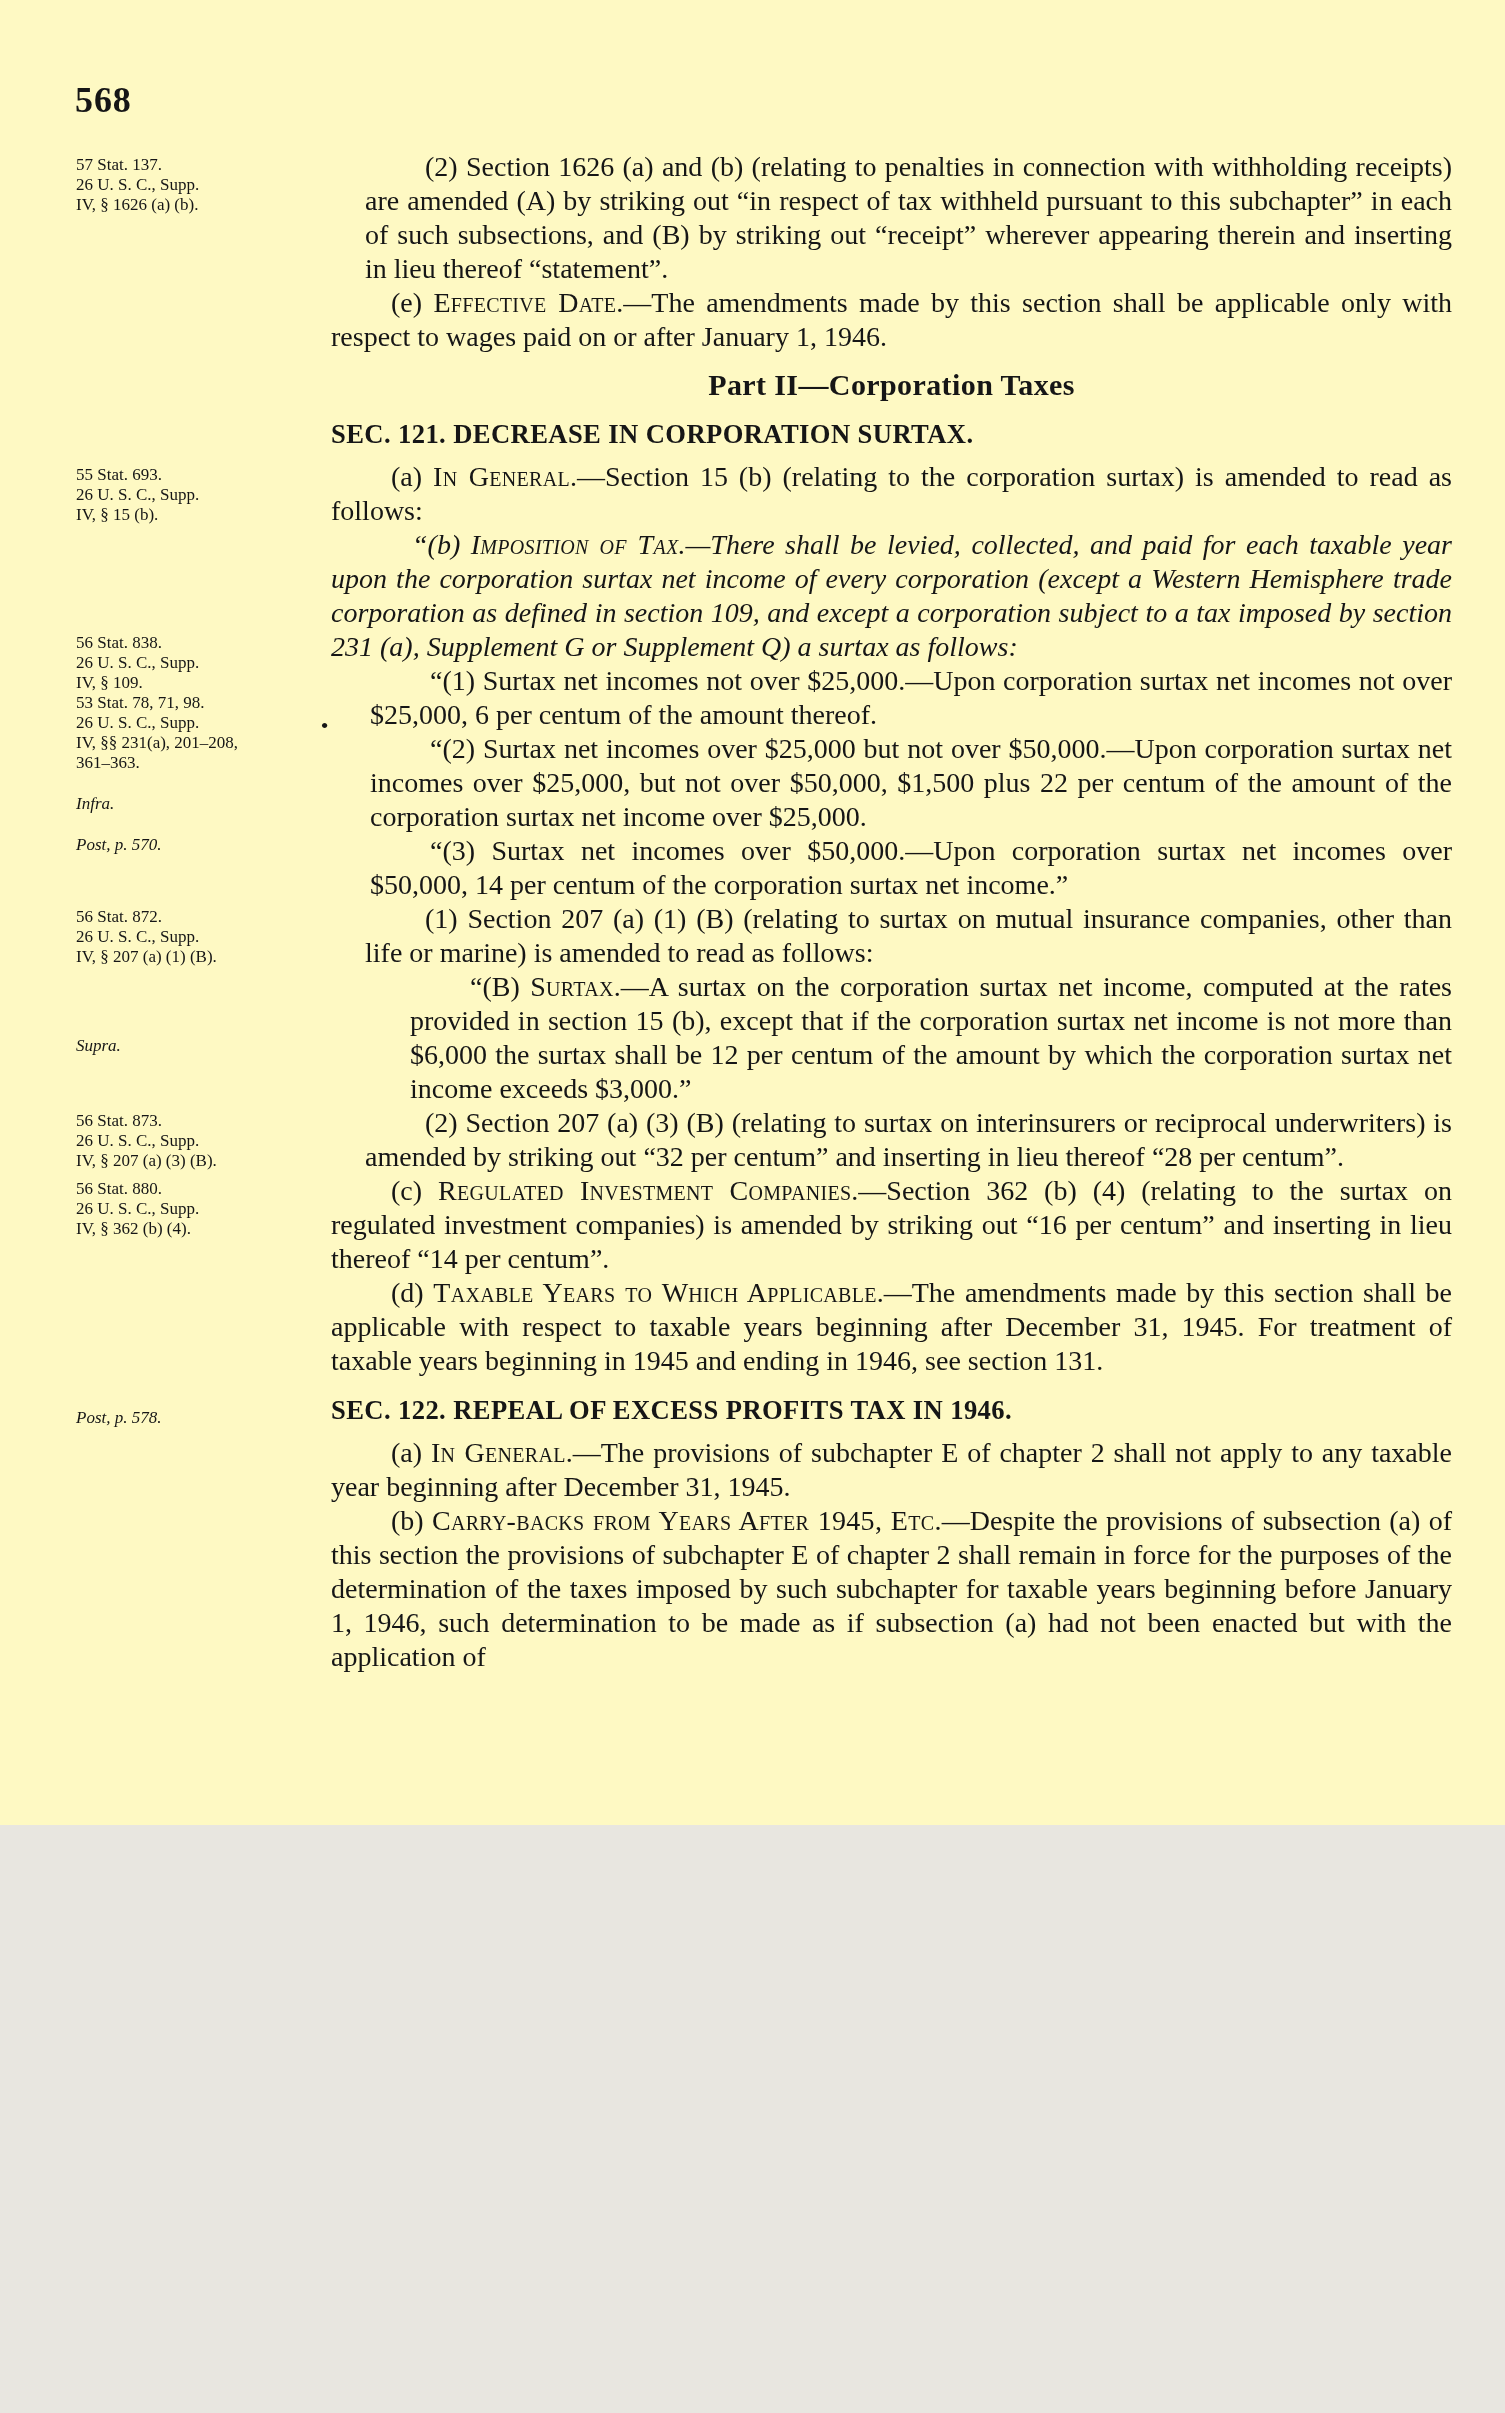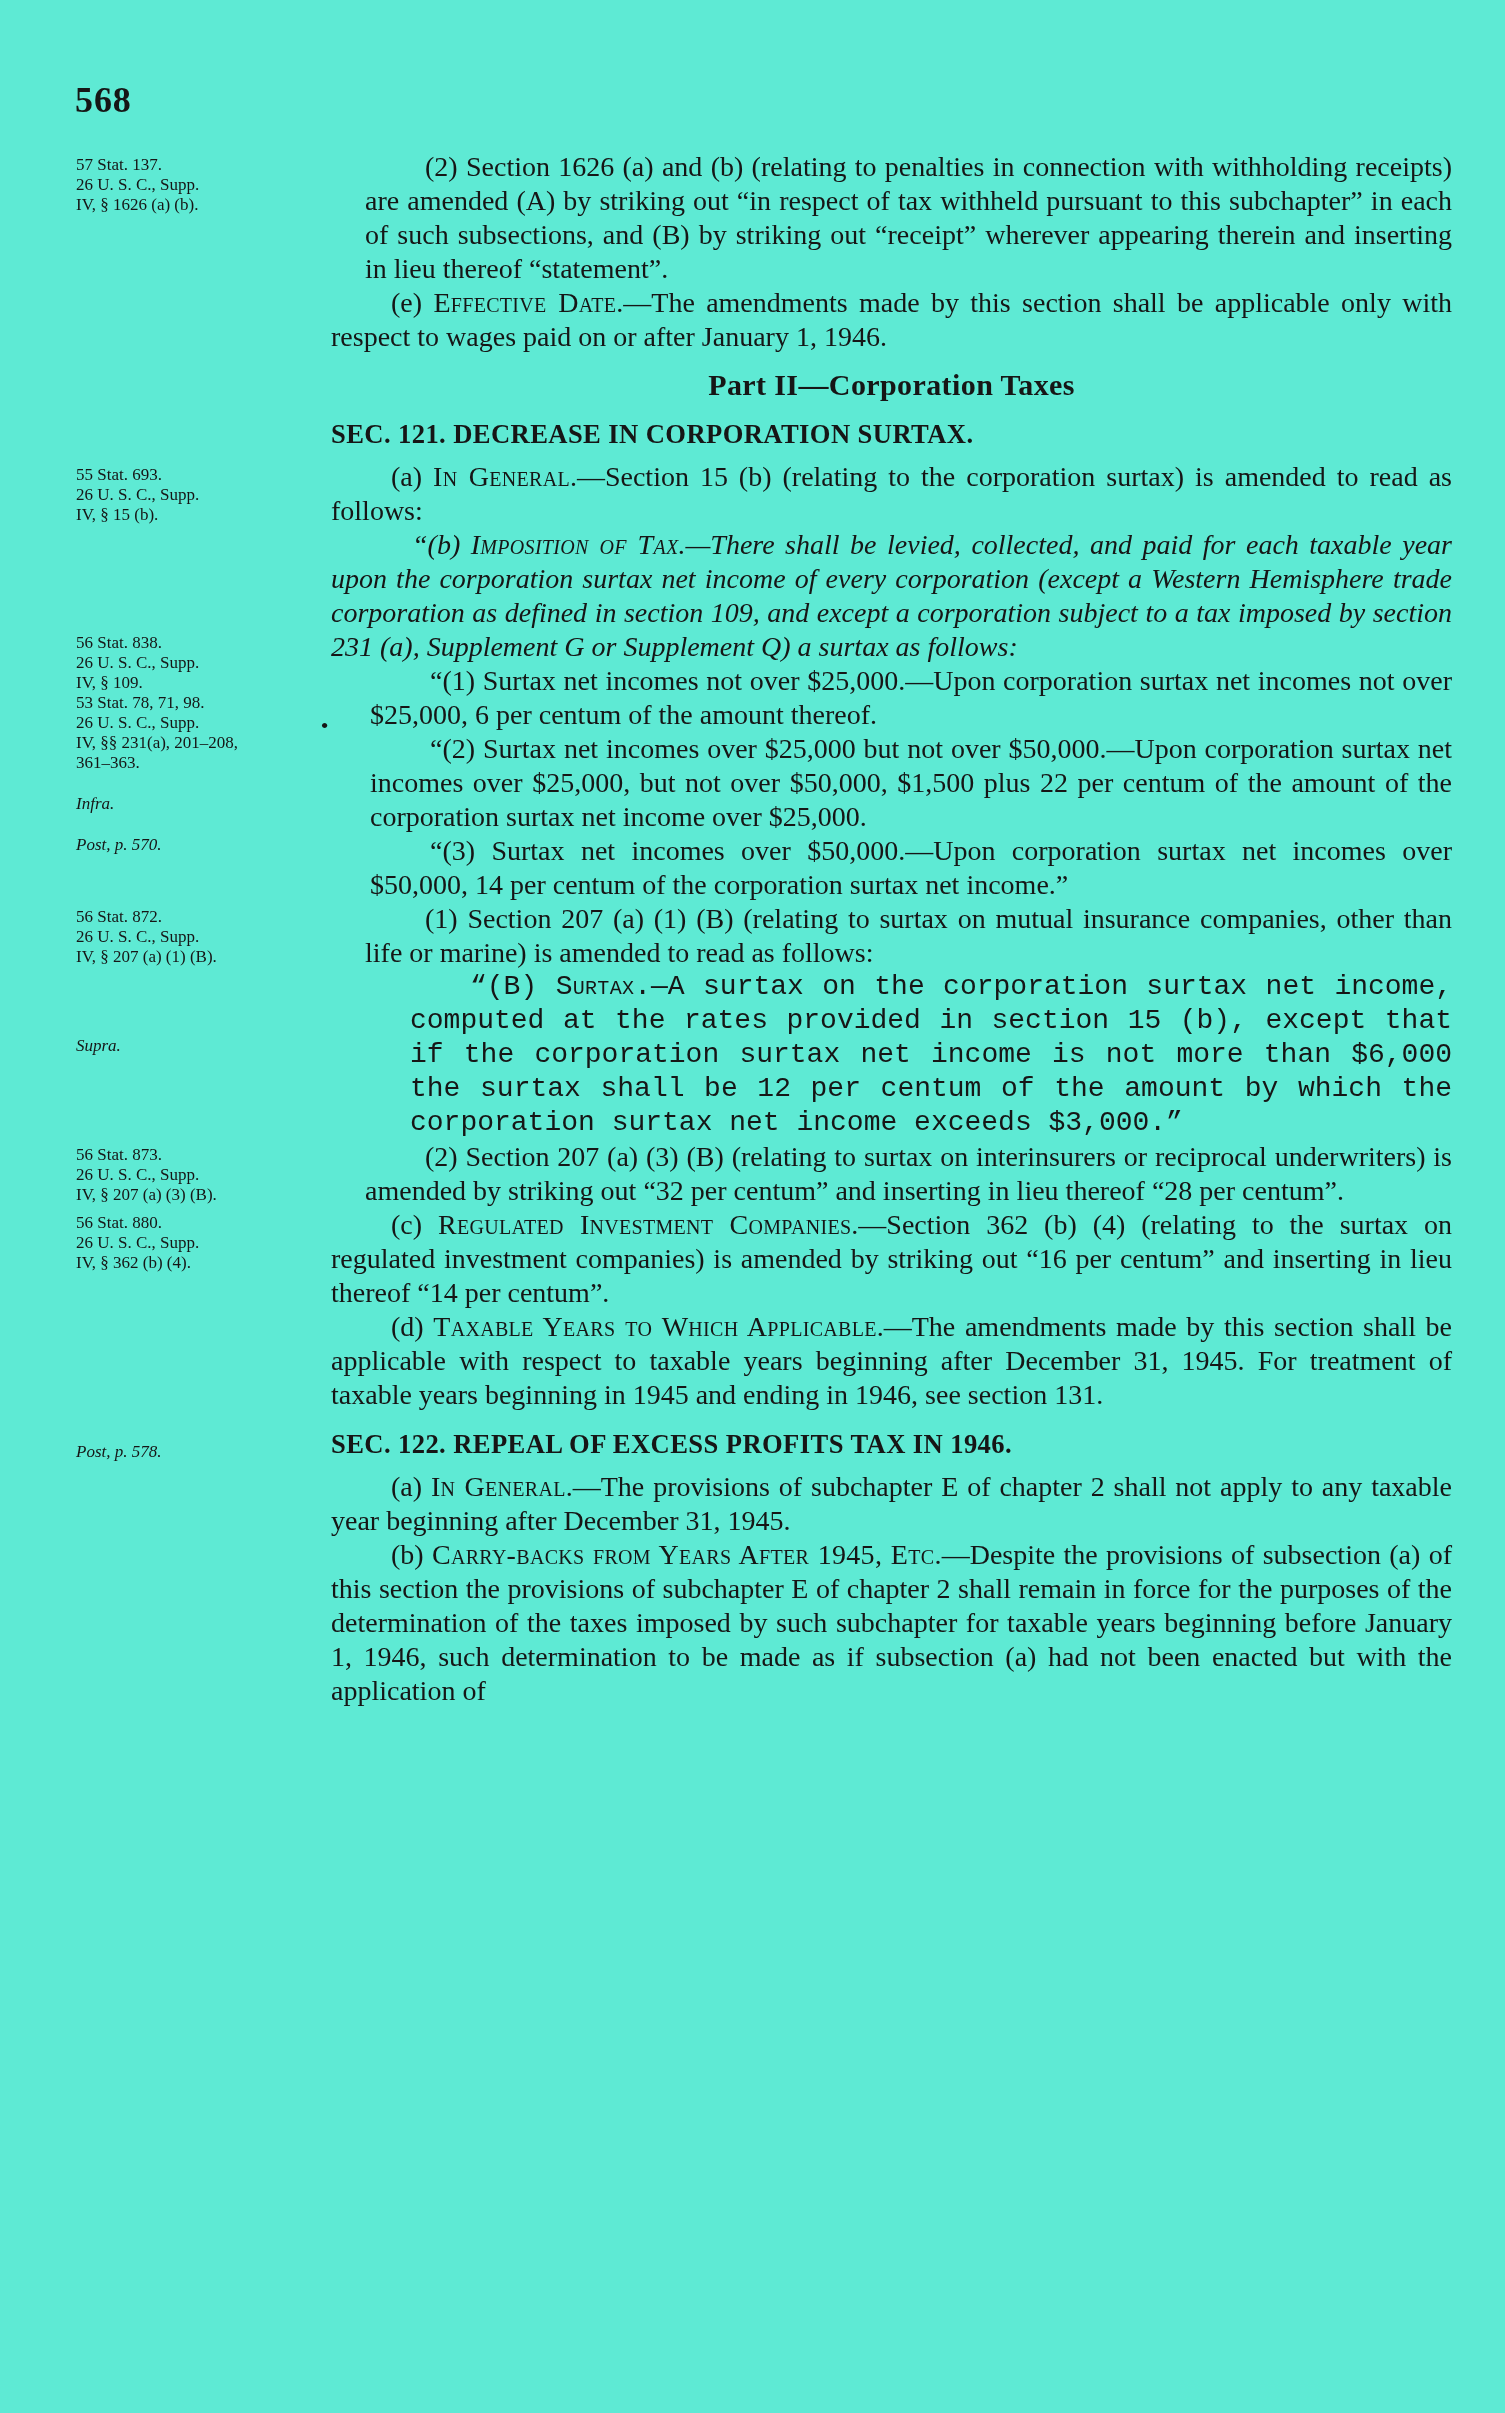--- a/index.html
+++ b/index.html
@@ -1,21 +1,21 @@
 <!DOCTYPE html>
 <html style="font-size:13.7px"><head>
 <meta charset="utf-8">
 <style>
   * { margin:0; padding:0; box-sizing:border-box; }
   html,body { background:#e8e6e0; }
   .page {
     position:relative;
-    width:1505px; height:2413px;
+    width:1505px; height:1825px;
     margin:0 auto;
-    background:#5eead4;
+    background:#fef9c3;
     color:#161616;
     font-family:"Liberation Serif", serif;
     padding:79px 53px 34px 75px;
     overflow:hidden;
   }
   
   .header { display:grid; grid-template-columns:256px 1fr; align-items:baseline; margin-bottom:29px; }
   .pagenum { font-size:36px; font-weight:bold; letter-spacing:0.9px; }
   .hbody { position:relative; text-align:center; }
   .htitle { font-size:26.6px; font-weight:bold; letter-spacing:1.7px; }
@@ -28,21 +28,21 @@
   .nd1 { top:105px; }      
   .nd2 { top:45px; }
   .nd3 { top:111px; }
   .bcol { margin-left:256px; }
   
   .para { font-size:28px; line-height:34px; text-align:justify; position:relative; }
   .ind  { text-indent:60px; }
   .ind2 { text-indent:81px;font-style:italic; }
   .q1 { padding-left:34px; }
   .q2 { padding-left:39px; }
-  .q3 { padding-left:79px;font-family:Liberation Mono, monospace; }
+  .q3 { padding-left:79px; }
   .sc { font-variant:small-caps; letter-spacing:0.3px; }
   .bullet { position:absolute; left:-10.3px; top:45px; font-size:22px; text-indent:0; }
   
   .part-head { font-size:30px; font-weight:bold; text-align:center; margin:13.7px 0 8.6px 0; letter-spacing:0.4px; }
   .sec-head  { font-size:26.6px; font-weight:bold; margin:17px 0 10.3px 0; letter-spacing:0.4px; }
 </style>
 </head>
 <body>
 
 <main class="page">

